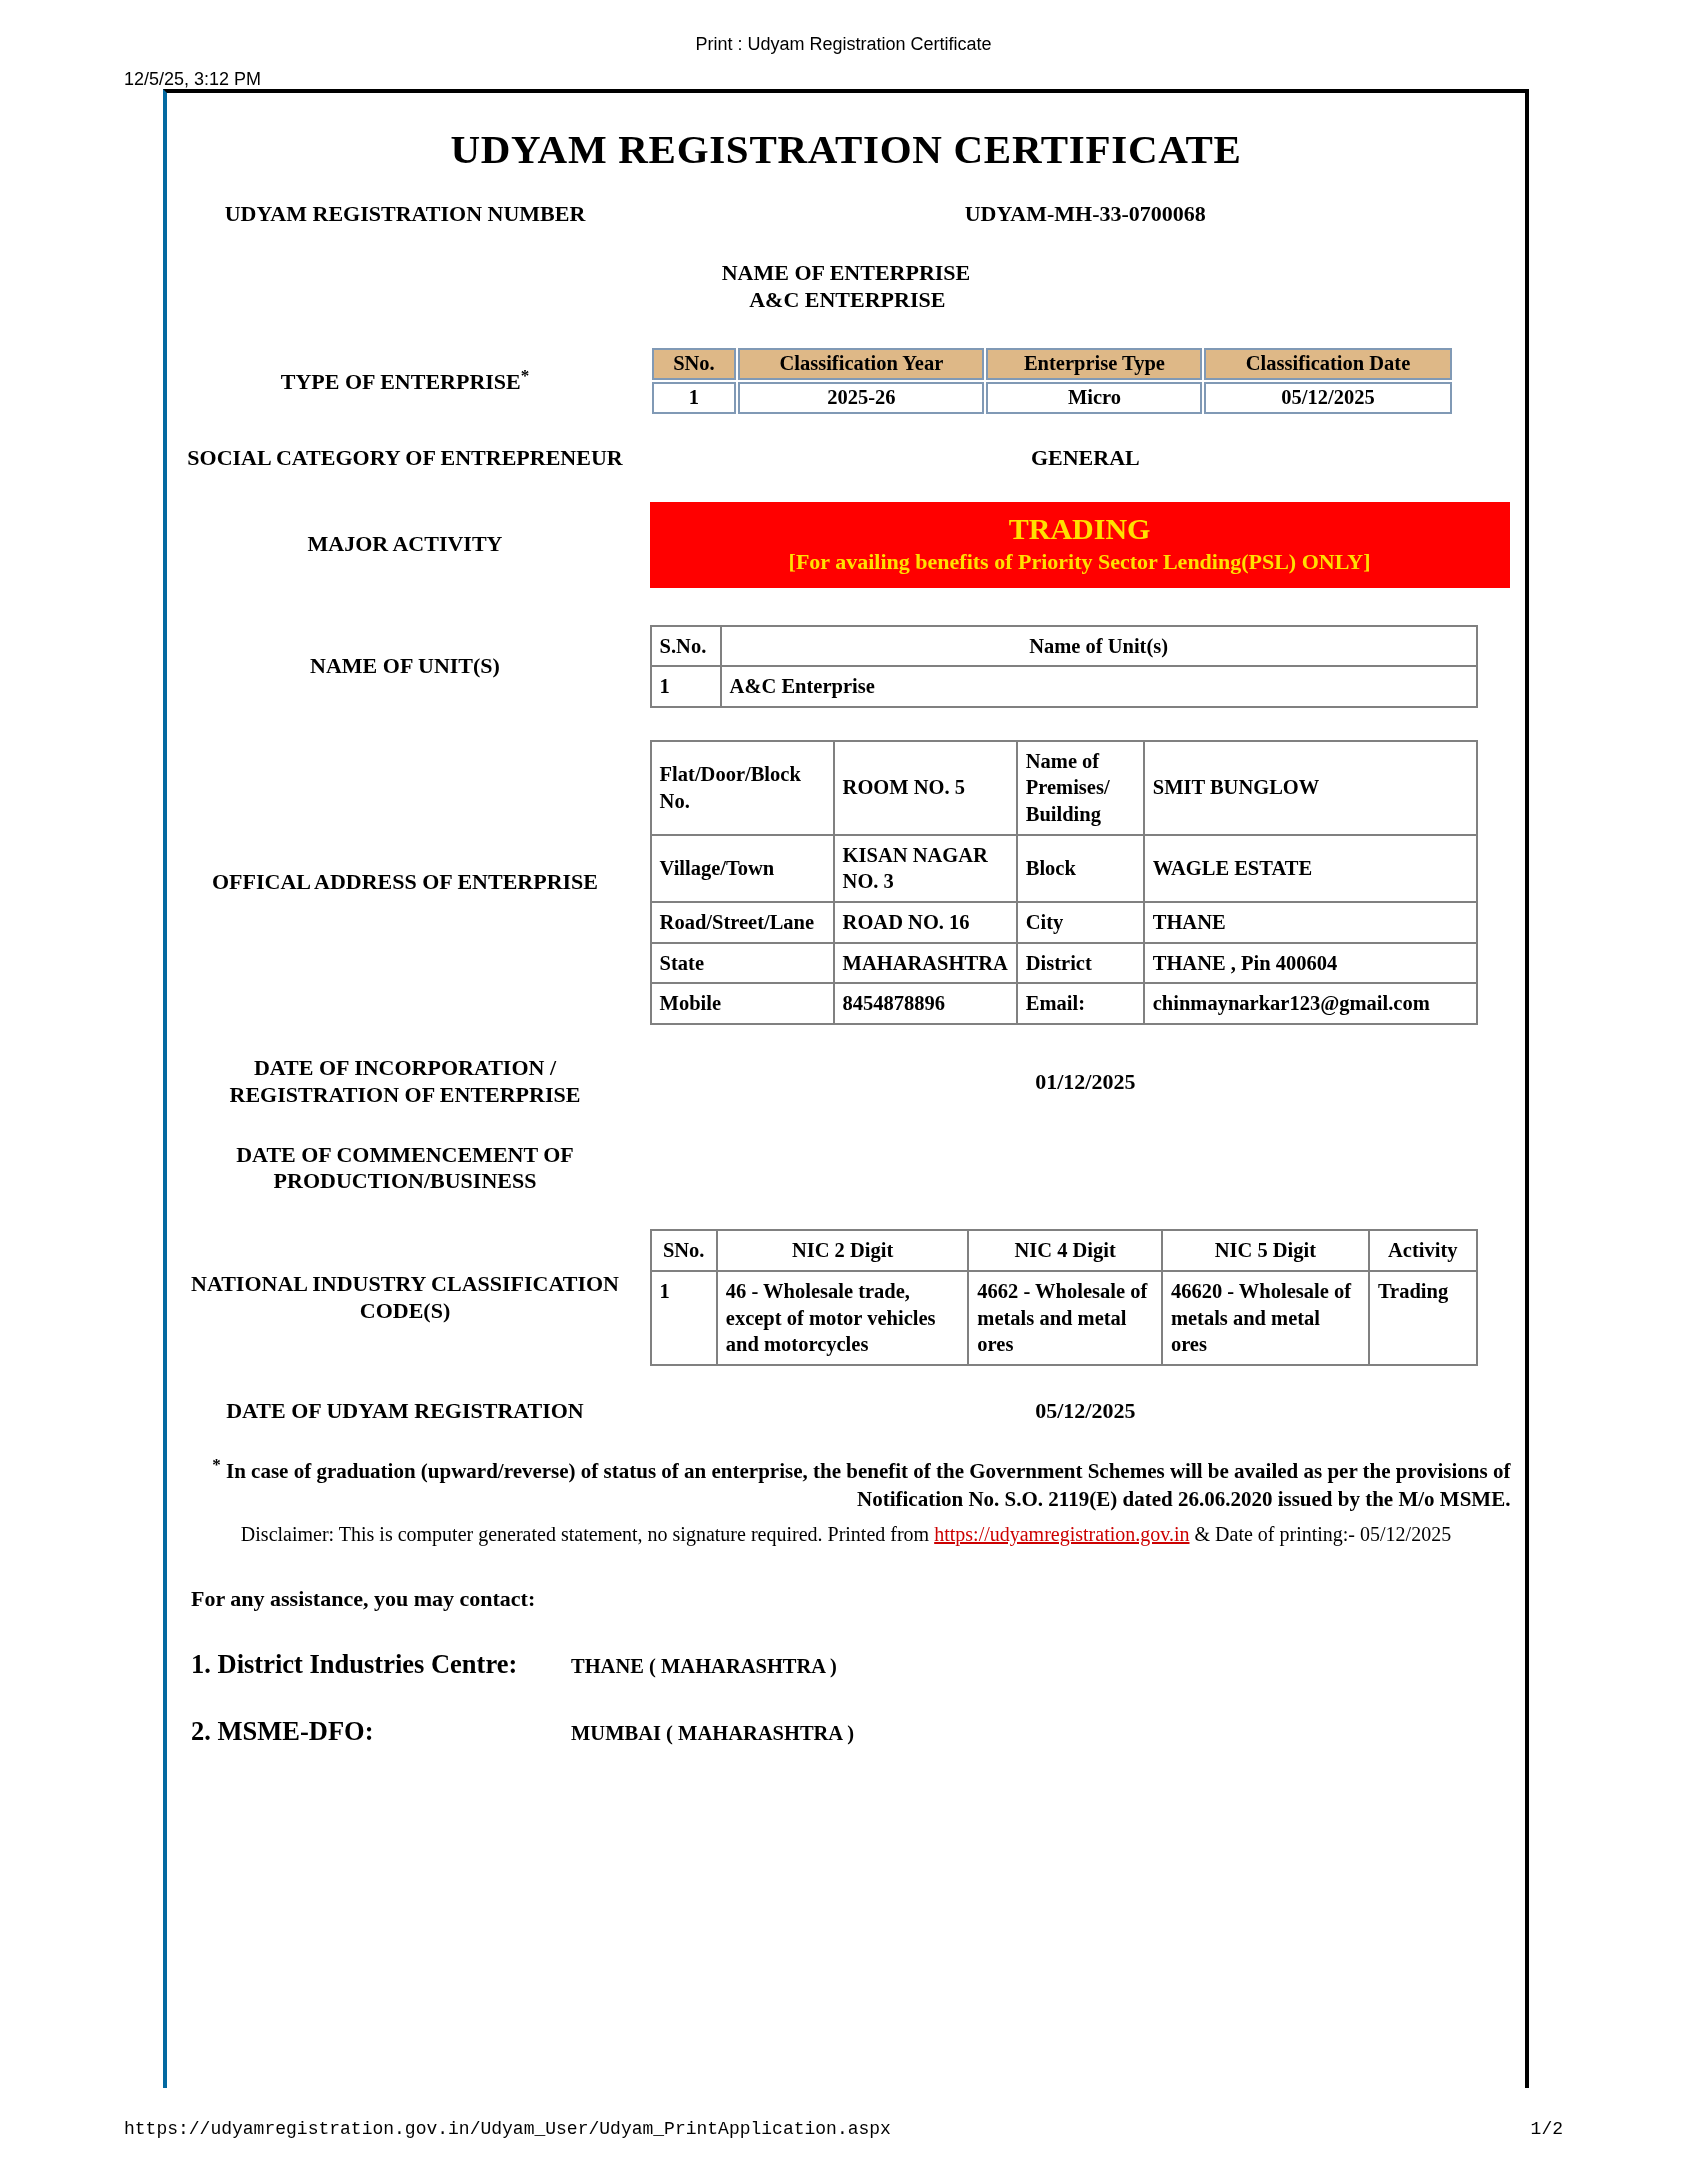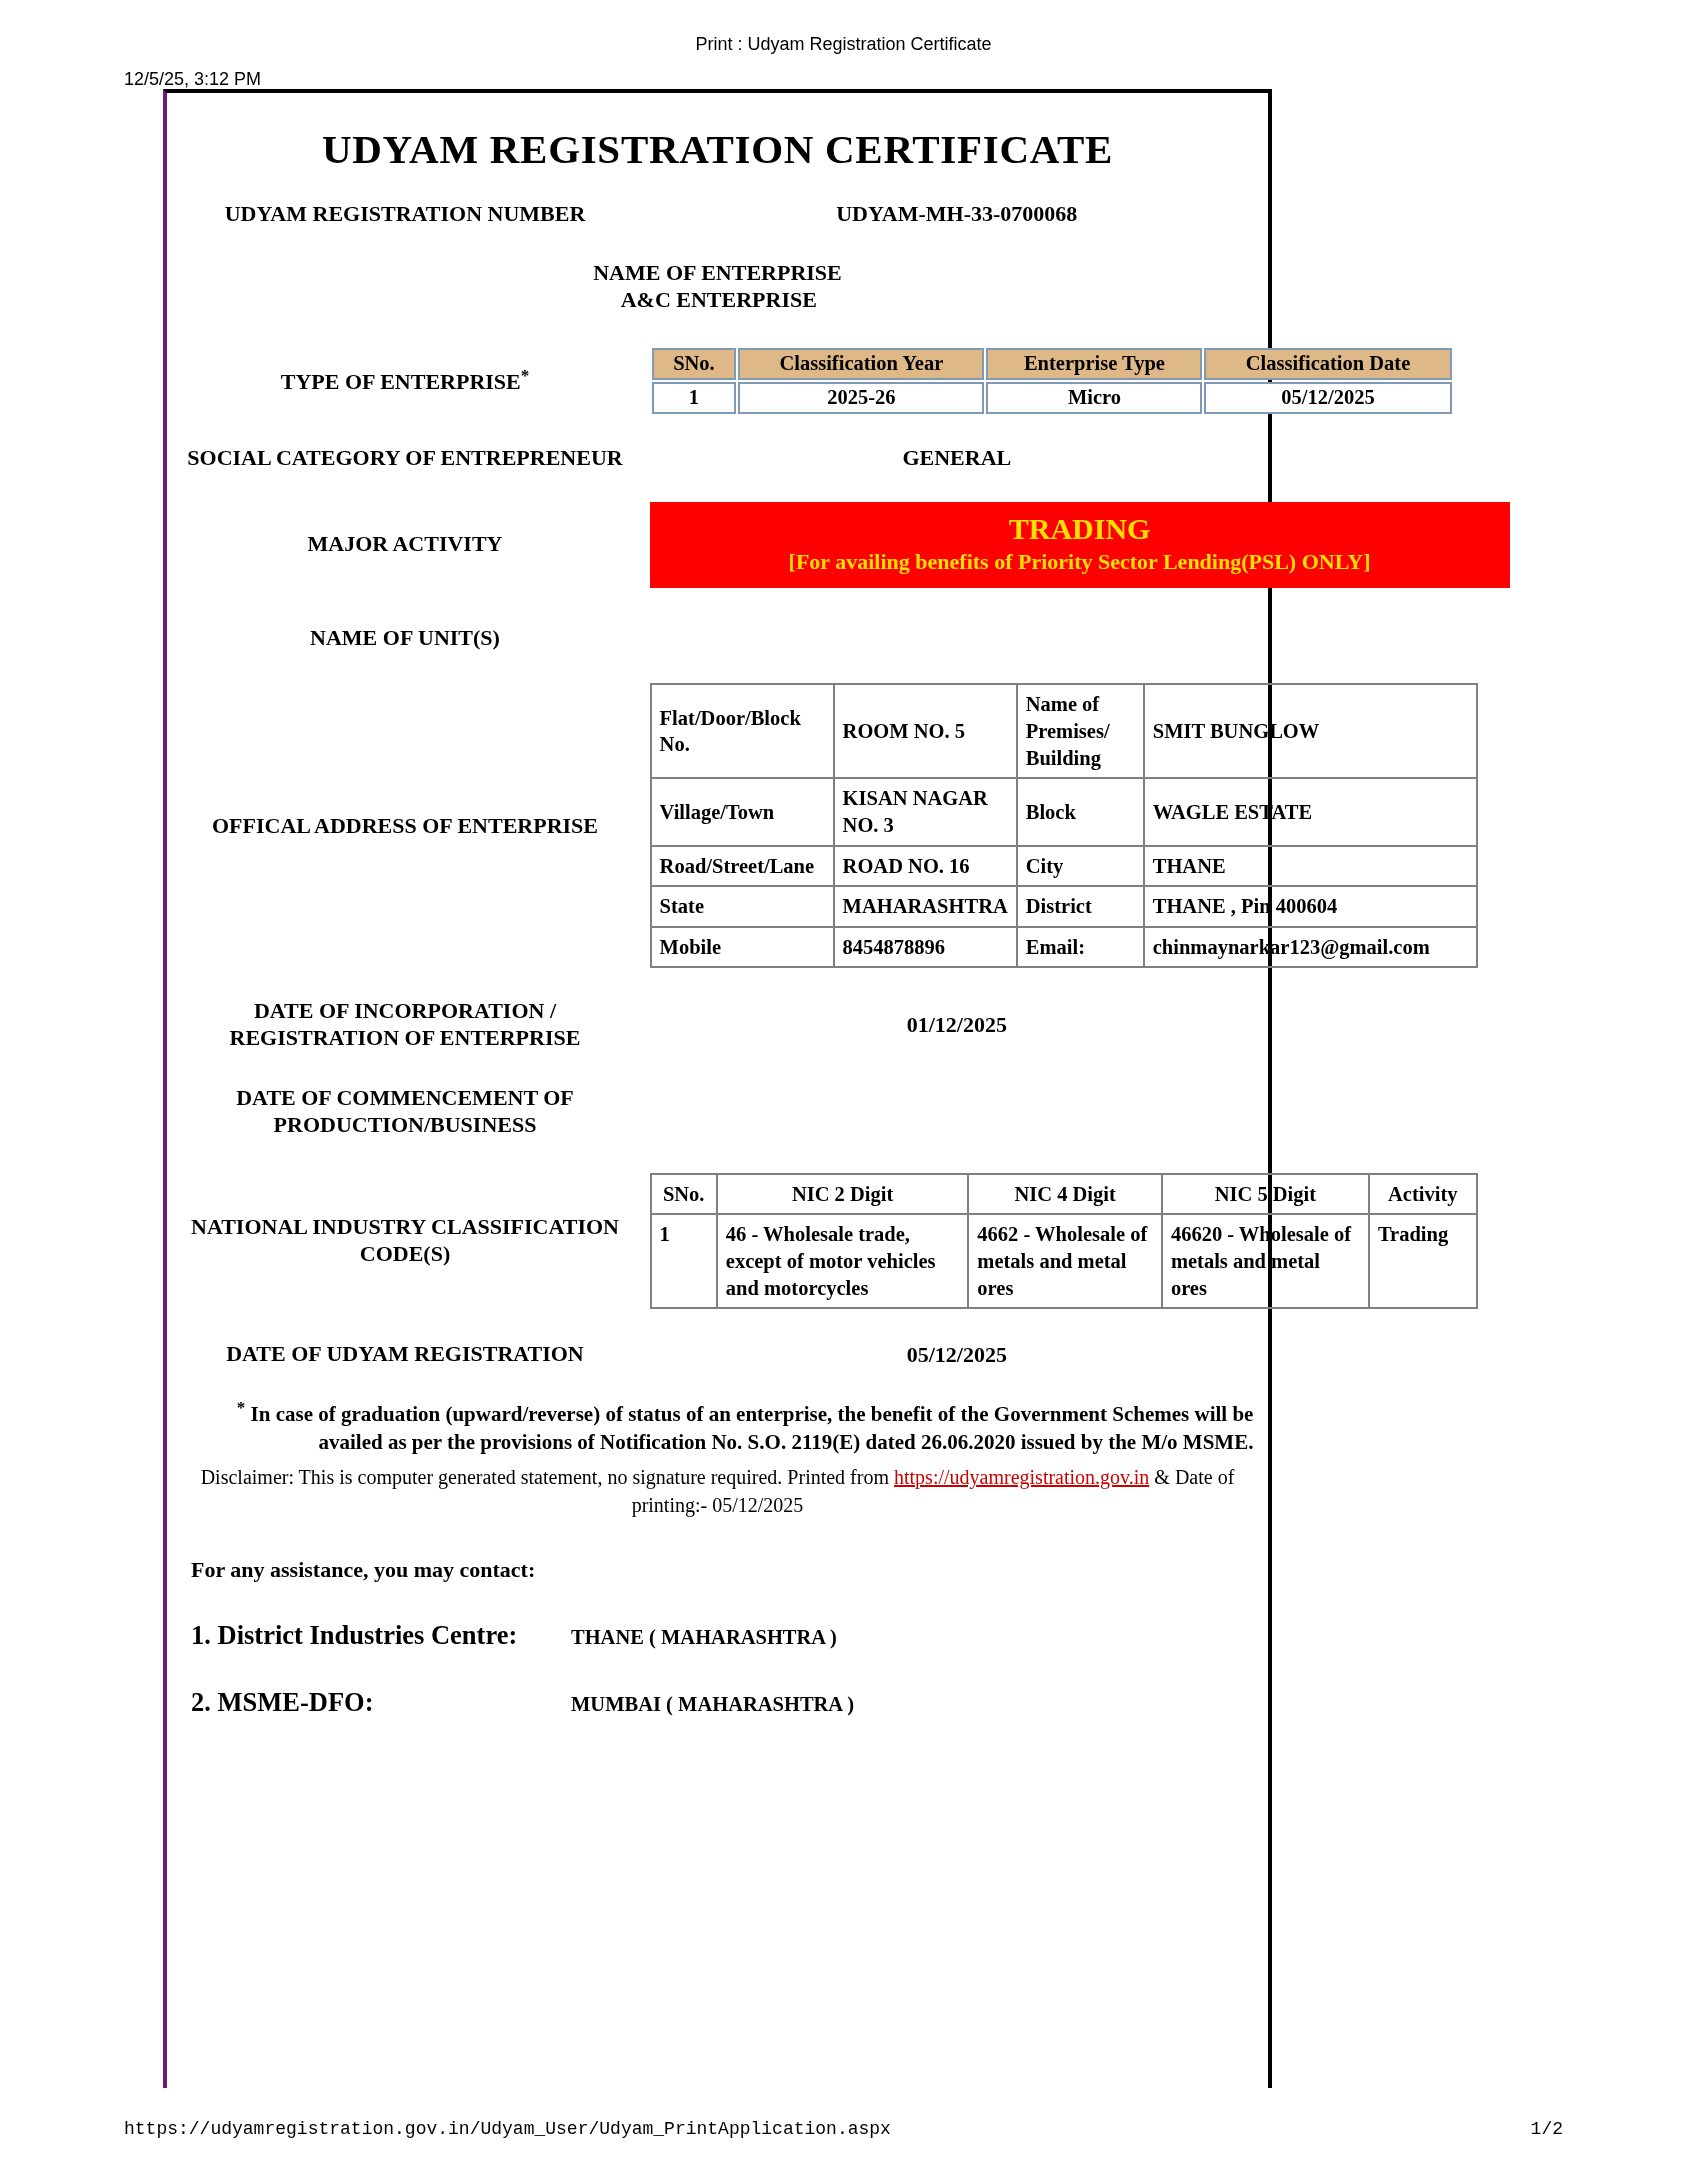--- a/index.html
+++ b/index.html
@@ -62,23 +62,23 @@
     right: 124px;
     top: 0;
     white-space: nowrap;
   }
 
   
   .cert-frame {
     position: absolute;
     left: 163px;
     top: 89px;
-    width: 1109px;
+    width: 1366px;
     height: 1999px;
-    border-left: 4px solid #701a75;
+    border-left: 4px solid #0369a1;
     border-right: 4px solid #000;
     border-top: 4px solid #000;
     box-sizing: border-box;
   }
 
   .cert-title {
     text-align: center;
     font-size: 41px;
     font-weight: bold;
     letter-spacing: 0.7px;
@@ -300,20 +300,36 @@
     <div class="val-left-block">
       <div class="activity-banner">
         <div class="activity-main">TRADING</div>
         <div class="activity-sub">[For availing benefits of Priority Sector Lending(PSL) ONLY]</div>
       </div>
     </div>
   </div>
 
   <div class="row" style="margin-top:37px;">
     <div class="lbl">NAME OF UNIT(S)</div>
+    <div class="val-left-block">
+      <table class="tbl-gray tbl-unit">
+        <thead>
+          <tr>
+            <th class="u-sno">S.No.</th>
+            <th class="u-name">Name of Unit(s)</th>
+          </tr>
+        </thead>
+        <tbody>
+          <tr>
+            <td class="u-sno">1</td>
+            <td>A&amp;C Enterprise</td>
+          </tr>
+        </tbody>
+      </table>
+    </div>
   </div>
 
   <div class="row" style="margin-top:32px;">
     <div class="lbl">OFFICAL ADDRESS OF ENTERPRISE</div>
     <div class="val-left-block">
       <table class="tbl-gray tbl-addr">
         <tbody>
           <tr>
             <td class="a-k1">Flat/Door/Block No.</td>
             <td class="a-v1">ROOM NO. 5</td>

